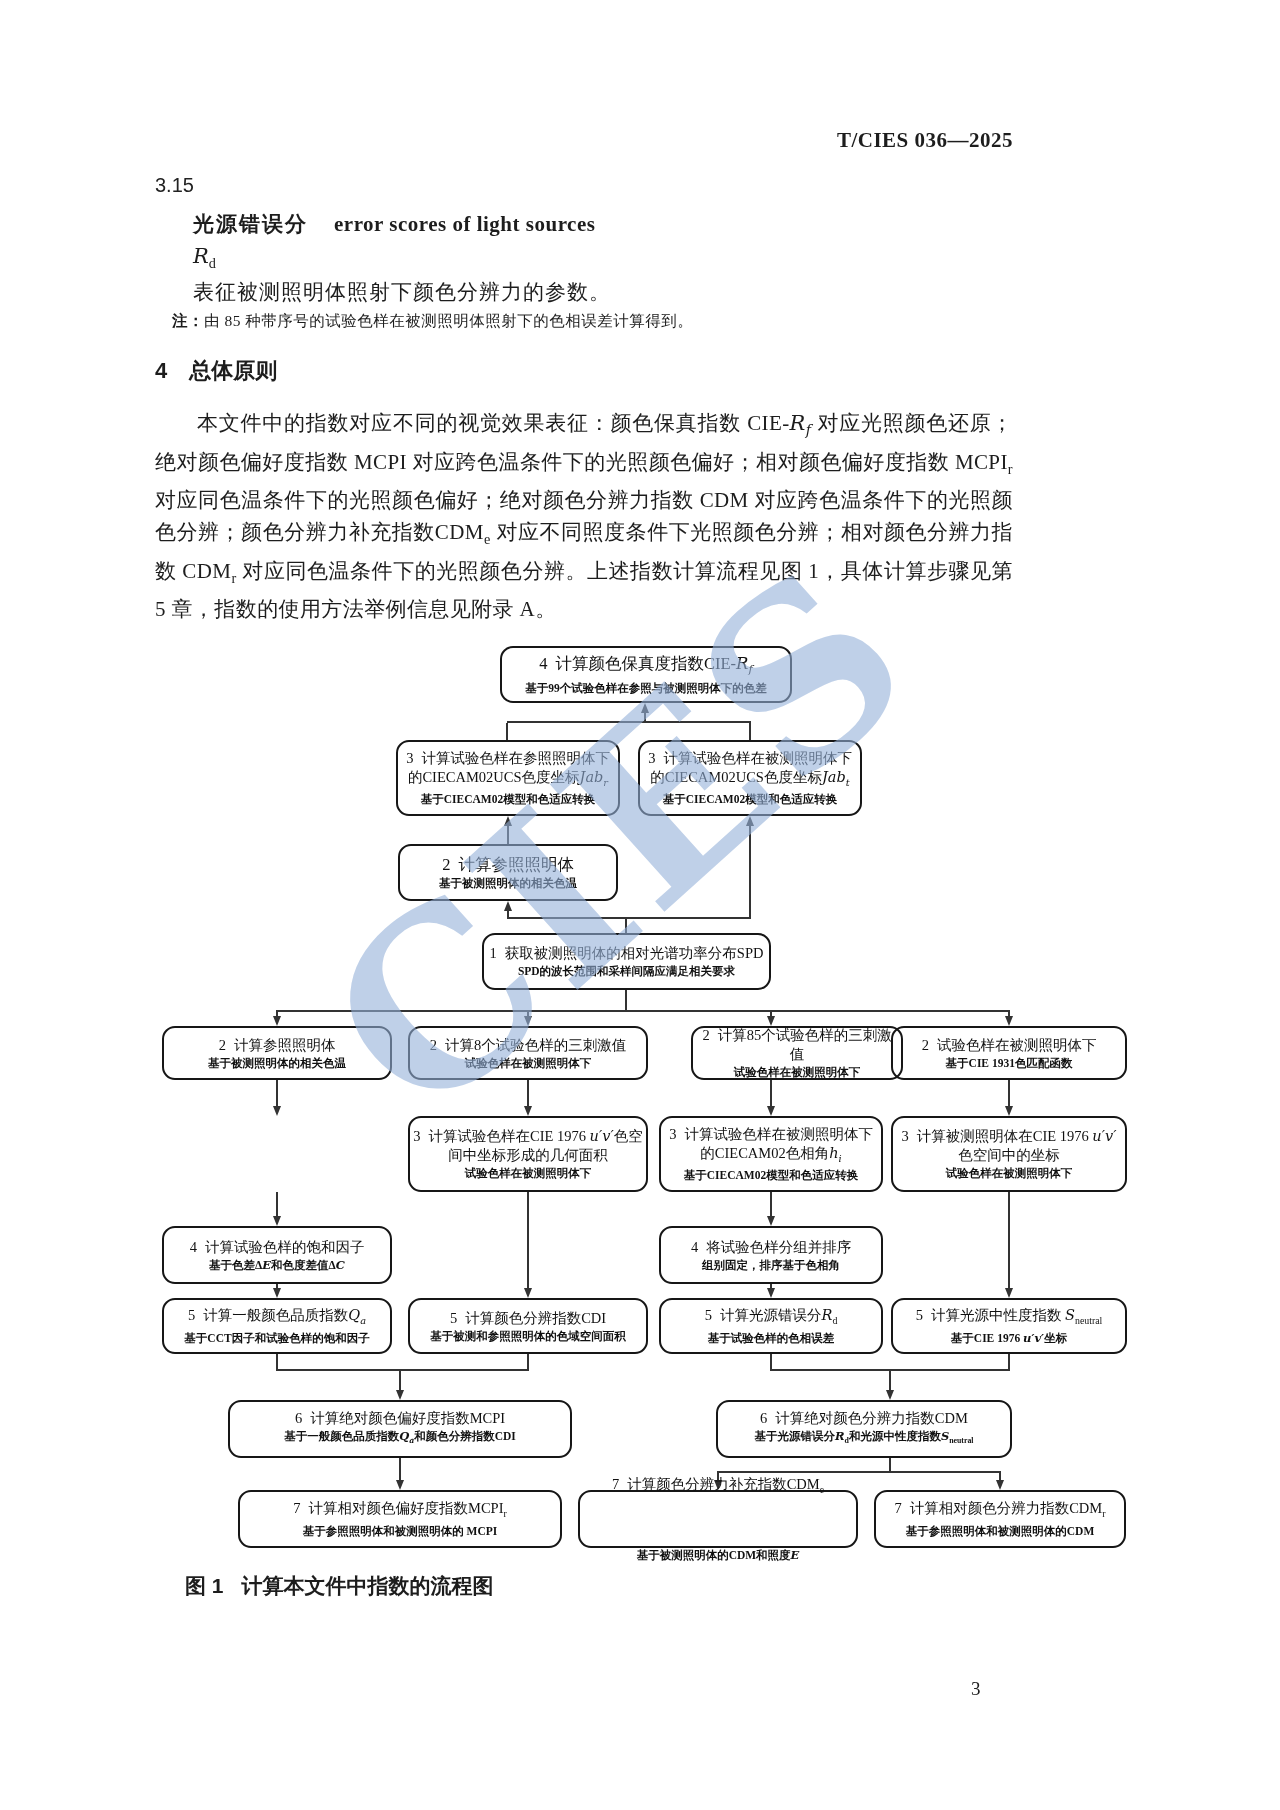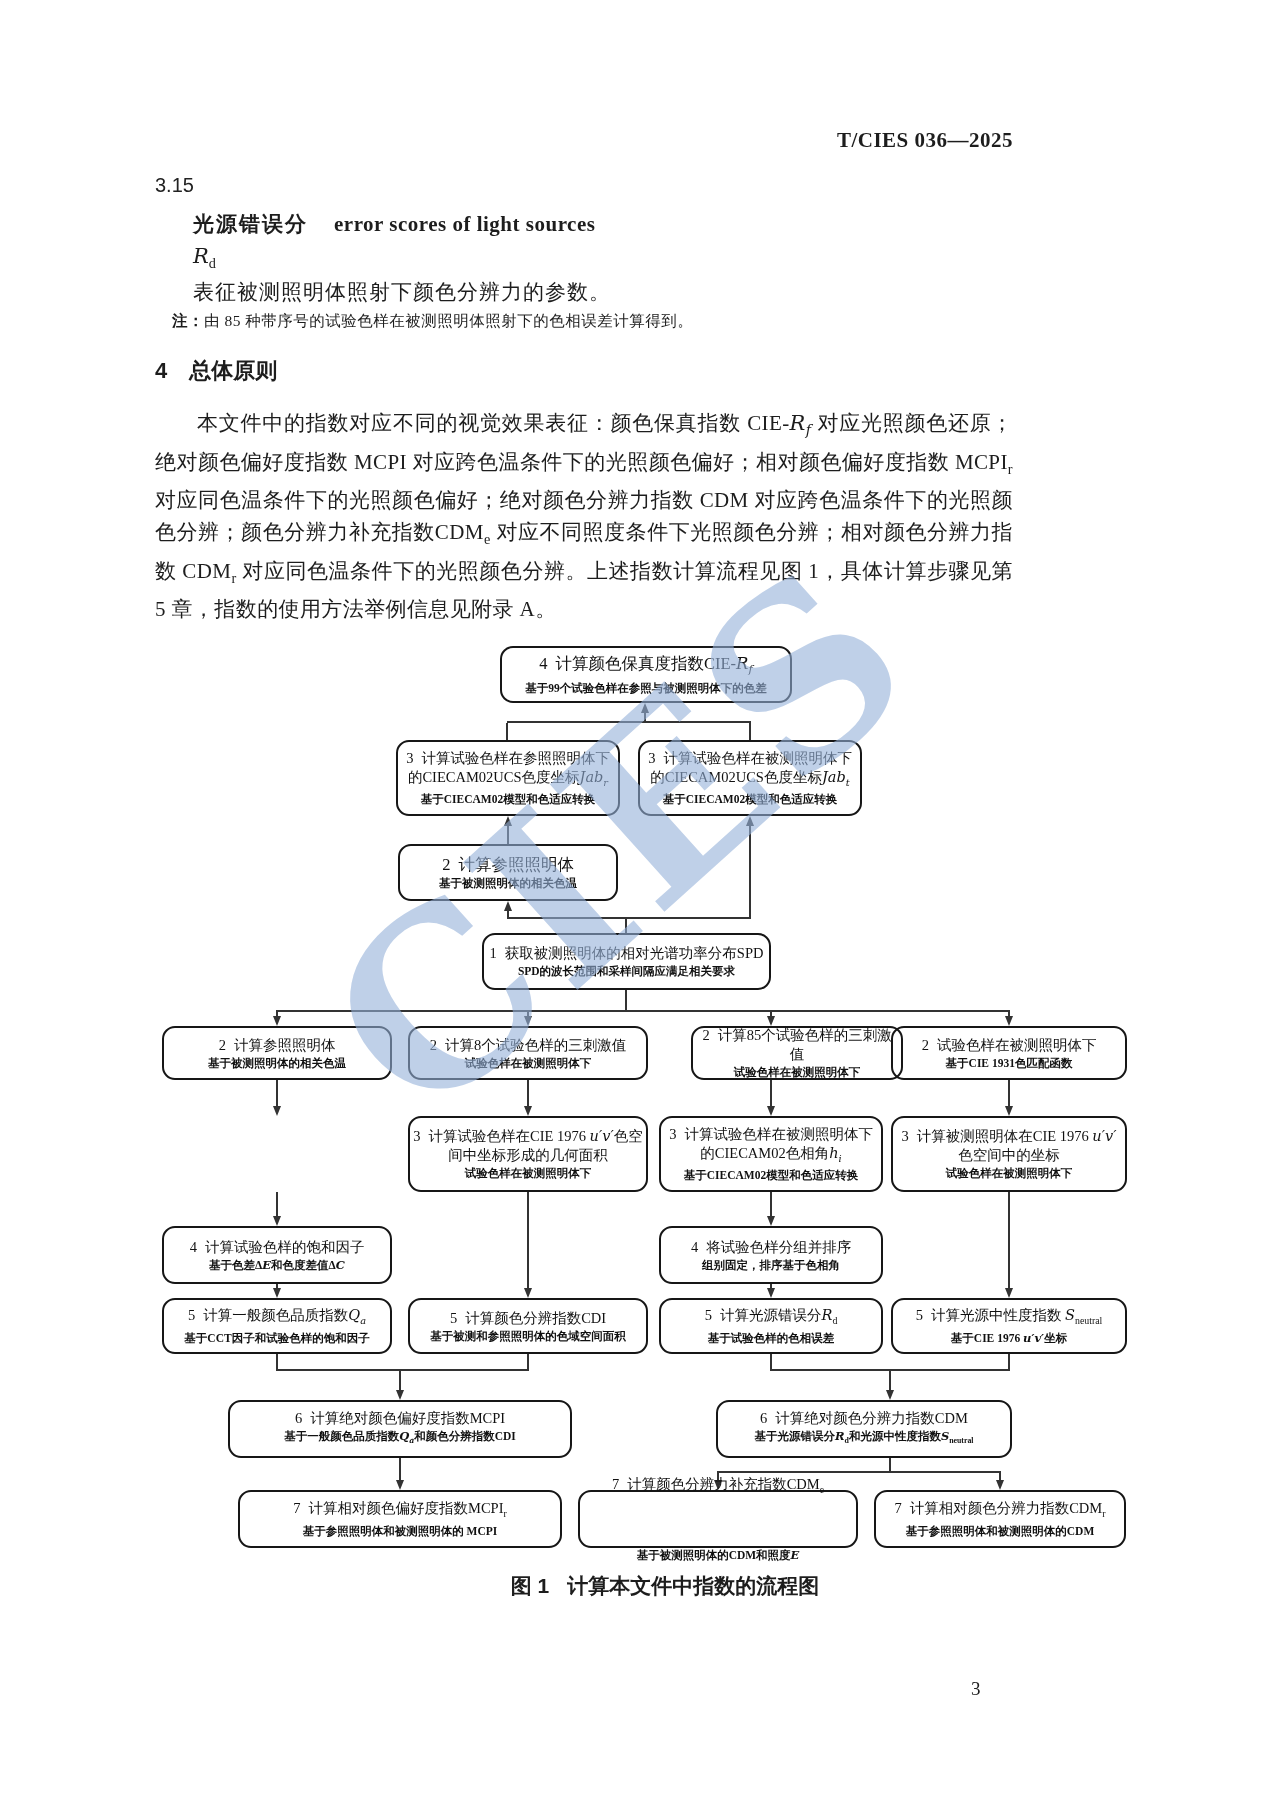--- a/index.html
+++ b/index.html
@@ -38,21 +38,21 @@
   .hl{position:absolute;height:2px;background:#333;z-index:1;}
   .arr-up{position:absolute;width:0;height:0;border-left:4.5px solid transparent;border-right:4.5px solid transparent;
           border-bottom:10px solid #333;z-index:1;}
   .arr-down{position:absolute;width:0;height:0;border-left:4.5px solid transparent;border-right:4.5px solid transparent;
           border-top:10px solid #333;z-index:1;}
   
   .watermark{position:absolute;left:190px;top:700px;width:860px;height:280px;display:flex;align-items:center;
         justify-content:center;transform:rotate(-42deg);font-family:"DejaVu Serif",serif;font-weight:bold;
         font-size:235px;letter-spacing:0.03em;color:rgba(148,177,216,0.60);z-index:6;pointer-events:none;}
   
-  .fig-caption{top:1572px;left:162px;width:960px;text-align:center;font-size:21px;font-weight:bold;
+  .fig-caption{top:1572px;left:162px;width:960px;text-align:left;font-size:21px;font-weight:bold;
         font-family:"Liberation Sans",sans-serif;z-index:2;}
   .fig-caption .cap-label{margin-right:18px;}
   .page-num{top:1678px;left:948px;font-size:19px;}
 </style>
 </head>
 <body>
 
 <div class="page">
 
   <div class="abs doc-header">T/CIES 036—2025</div>

